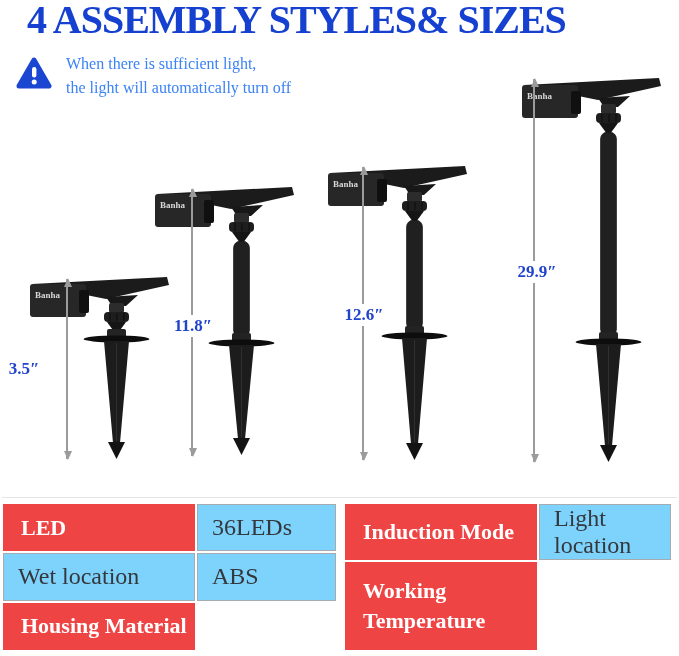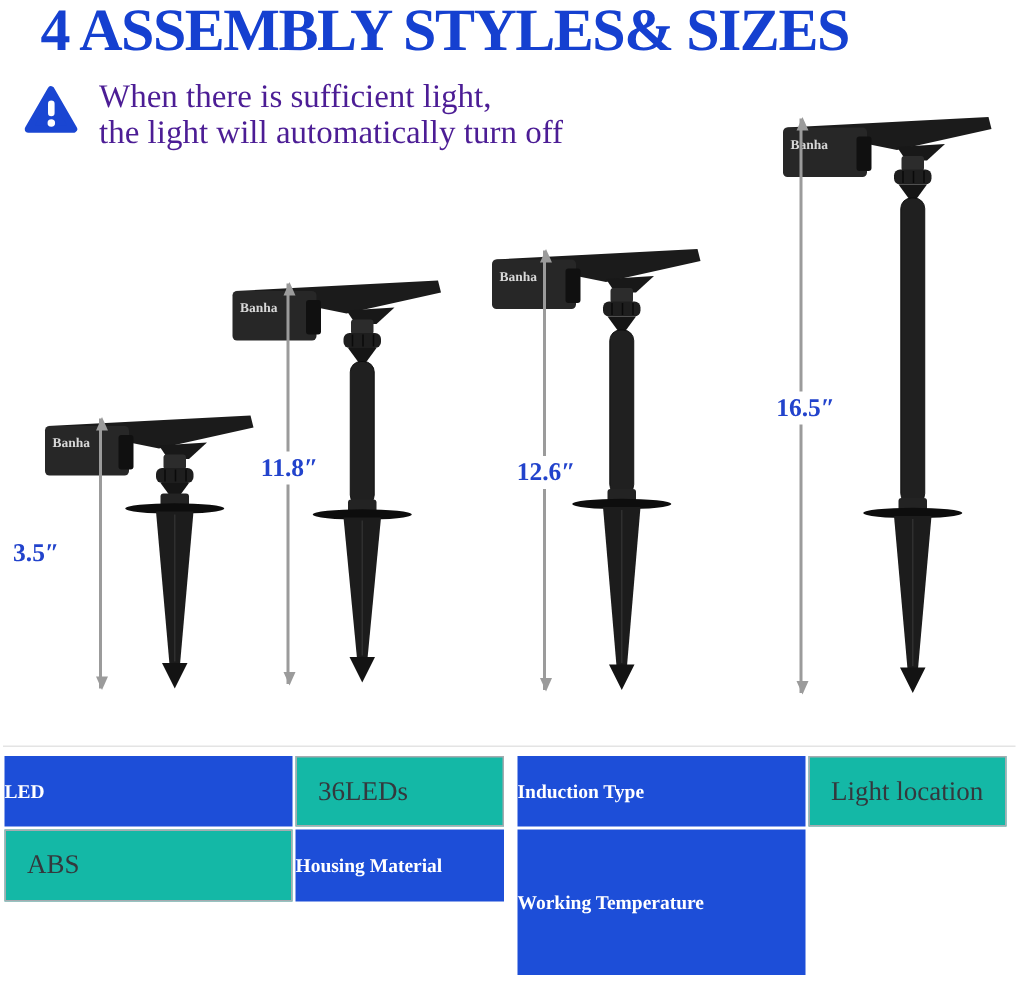--- a/index.html
+++ b/index.html
@@ -6,21 +6,21 @@
   .canvas{
     position:relative;width:679px;height:656px;background:#ffffff;overflow:hidden;
     font-family:Liberation Serif, serif;
   }
   .page-title{
     position:absolute;left:27px;top:-4px;margin:0;
     font-size:40px;font-weight:700;letter-spacing:-1px;color:#1540d0;white-space:nowrap;
   }
   .note{position:absolute;left:16px;top:52px;display:flex;align-items:flex-start;}
   .note svg{display:block;margin-top:4px;}
-  .note-text{margin-left:14px;color:#4c1d95;font-size:22px;line-height:24px;}
+  .note-text{margin-left:14px;color:#3b82f6;font-size:16px;line-height:24px;}
   .fixture{position:absolute;}
   .measure{position:absolute;width:0;border-left:2px solid #9b9b9b;}
   .measure::before{
     content:"";position:absolute;left:-4px;top:-1px;
     border-left:4px solid transparent;border-right:4px solid transparent;border-bottom:9px solid #9b9b9b;
   }
   .measure::after{
     content:"";position:absolute;left:-4px;bottom:-1px;
     border-left:4px solid transparent;border-right:4px solid transparent;border-top:9px solid #9b9b9b;
   }
@@ -29,25 +29,25 @@
     background:#ffffff;color:#2243cc;font-weight:700;font-size:17px;
     padding:1px 3px;white-space:nowrap;
   }
   .hairline{position:absolute;left:2px;top:497px;width:675px;height:1px;background:#e4e4e4;}
   .tables{position:absolute;left:3px;top:504px;width:670px;height:146px;display:flex;gap:9px;}
   .table{display:grid;grid-template-columns:192px 1fr;grid-template-rows:repeat(3,1fr);gap:2px;}
   .table.left{width:333px;}
   .table.right{width:326px;}
   .cell{display:flex;align-items:center;box-sizing:border-box;}
   .cell.h{
-    background:#1d4ed8;color:#ffffff;font-weight:700;font-size:13px;
-    line-height:1.35;
+    background:#ef4444;color:#ffffff;font-weight:700;font-size:22px;
+    padding-left:18px;line-height:1.35;
   }
   .cell.v{
-    background:#14b8a6;border:1px solid #a6abb0;color:#34383d;font-size:18px;
+    background:#7dd3fc;border:1px solid #a6abb0;color:#34383d;font-size:24px;
     padding-left:14px;
   }
   .span2{grid-row:2/4;}
 </style>
 </head>
 <body>
 
 <div class="canvas">
 
   <h1 class="page-title">4 ASSEMBLY STYLES&amp; SIZES</h1>
@@ -98,21 +98,21 @@
       <line x1="104" y1="40" x2="104" y2="48" stroke="#0a0a0a"></line>
     <polygon points="87,49 106,49 96.5,62" fill="#151515"></polygon>
     <rect x="88.5" y="58" width="16" height="96" rx="7" fill="#202020" stroke="#0b0b0b" stroke-width="0.6"></rect>
     <rect x="87" y="150" width="19" height="12" rx="2" fill="#232323"></rect>
     <ellipse cx="96.5" cy="160" rx="33" ry="3.5" fill="#0d0d0d"></ellipse>
     <polygon points="84,162 109,162 100,256 93,256" fill="#1c1c1c"></polygon>
     <line x1="96.5" y1="164" x2="96.5" y2="254" stroke="#2f2f2f" stroke-width="1"></line>
     <polygon points="88,255 105,255 96.5,272" fill="#131313"></polygon>
   </svg>
   <div class="measure" style="left:191px;top:189px;height:267px"></div>
-  <span class="dim" style="left:193px;top:312px">11.8″</span>
+  <span class="dim" style="left:193px;top:326px">11.8″</span>
 
   <svg class="fixture" style="left:318px;top:162px" width="150" height="302" viewBox="0 0 150 302">
     <polygon points="12,11 147,4 149,12 86,26" fill="#1b1b1b"></polygon>
     <rect x="10" y="11" width="56" height="33" rx="3" fill="#272727"></rect>
     <rect x="59" y="17" width="10" height="23" rx="2" fill="#101010"></rect>
     <text x="15" y="25" font-size="9" font-weight="bold" fill="#d8d8d8">Banha</text>
     <polygon points="86,24 118,22 106,33 92,33" fill="#181818"></polygon>
     <rect x="89" y="30" width="15" height="10" rx="2" fill="#2c2c2c"></rect>
     <rect x="84" y="39" width="25" height="10" rx="4" fill="#1e1e1e"></rect>
     <line x1="90" y1="40" x2="90" y2="48" stroke="#0a0a0a"></line>
@@ -142,31 +142,32 @@
       <line x1="104" y1="40" x2="104" y2="48" stroke="#0a0a0a"></line>
     <polygon points="87,49 106,49 96.5,62" fill="#151515"></polygon>
     <rect x="88.5" y="58" width="16" height="204" rx="7" fill="#202020" stroke="#0b0b0b" stroke-width="0.6"></rect>
     <rect x="87" y="258" width="19" height="12" rx="2" fill="#232323"></rect>
     <ellipse cx="96.5" cy="268" rx="33" ry="3.5" fill="#0d0d0d"></ellipse>
     <polygon points="84,270 109,270 100,372 93,372" fill="#1c1c1c"></polygon>
     <line x1="96.5" y1="272" x2="96.5" y2="370" stroke="#2f2f2f" stroke-width="1"></line>
     <polygon points="88,371 105,371 96.5,388" fill="#131313"></polygon>
   </svg>
   <div class="measure" style="left:533px;top:79px;height:383px"></div>
-  <span class="dim" style="left:537px;top:272px">16.5″</span>
+  <span class="dim" style="left:537px;top:272px">29.9″</span>
 
   <div class="hairline"></div>
 
   <div class="tables">
     <div class="table left">
       <div class="cell h">LED</div>
       <div class="cell v">36LEDs</div>
+      <div class="cell v">Wet location</div>
       <div class="cell v">ABS</div>
       <div class="cell h">Housing Material</div>
     </div>
     <div class="table right">
-      <div class="cell h">Induction Type</div>
+      <div class="cell h">Induction Mode</div>
       <div class="cell v">Light location</div>
       <div class="cell h span2">Working Temperature</div>
     </div>
   </div>
 
 </div>
 
 </body></html>

